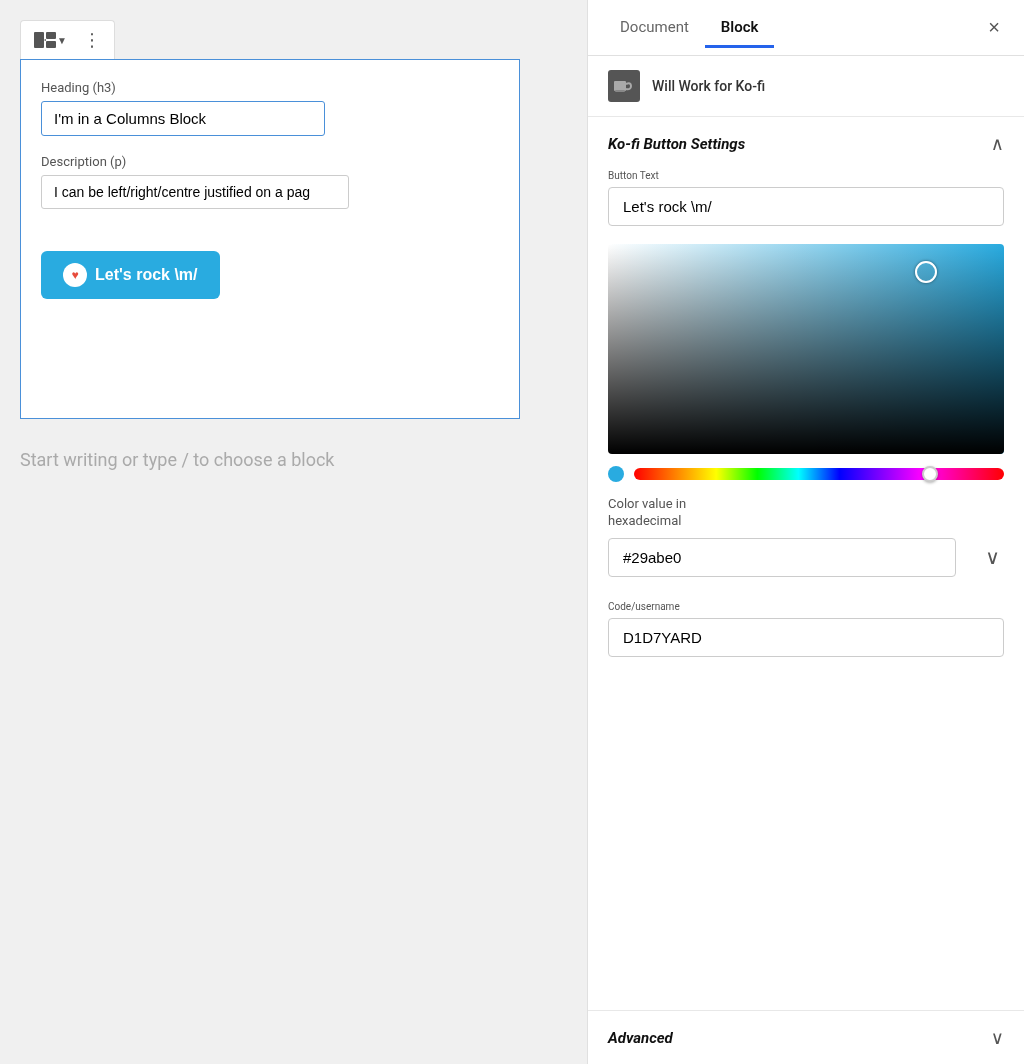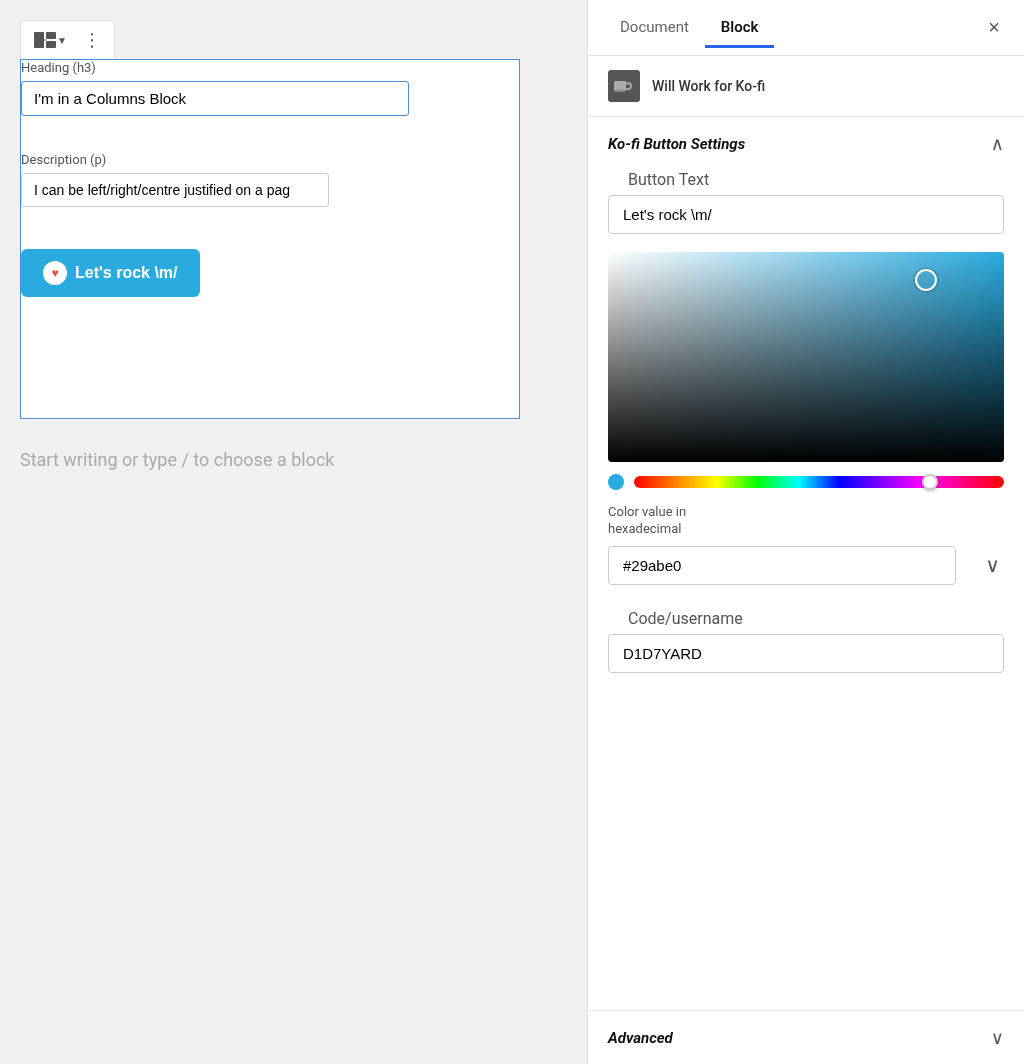--- a/index.html
+++ b/index.html
@@ -41,38 +41,38 @@
       display: flex;
       align-items: center;
       justify-content: center;
       font-size: 14px;
       color: #333;
     }
 
     .columns-block {
       background: #fff;
       border: 1px solid #4a90d9;
+      padding: 20px;
       width: 500px;
       min-height: 360px;
     }
 
     .field-label {
       font-size: 13px;
       color: #555;
       margin-bottom: 6px;
     }
 
     .heading-field {
       border: 1.5px solid #4a90d9;
       border-radius: 3px;
       padding: 8px 12px;
       font-size: 15px;
-      width: 388px;
+      width: 284px;
       outline: none;
-      margin-bottom: 18px;
     }
 
     .desc-field {
       border: 1px solid #ccc;
       border-radius: 3px;
       padding: 8px 12px;
       font-size: 14px;
       width: 308px;
       outline: none;
       margin-bottom: 24px;
@@ -202,25 +202,24 @@
 
     .section-content {
       padding: 0 20px 20px;
     }
 
     .field-group {
       margin-bottom: 18px;
     }
 
     .input-label {
-      font-size: 16px;
+      font-size: 10px;
       color: #555;
       margin-bottom: 6px;
       display: block;
-      margin-left: 20px;
     }
 
     .text-input {
       width: 100%;
       border: 1px solid #ccc;
       border-radius: 4px;
       padding: 10px 14px;
       font-size: 15px;
       outline: none;
     }

